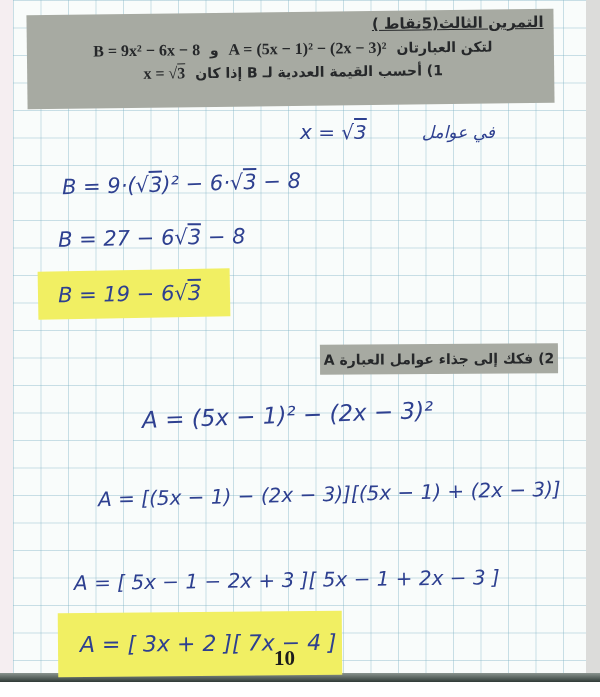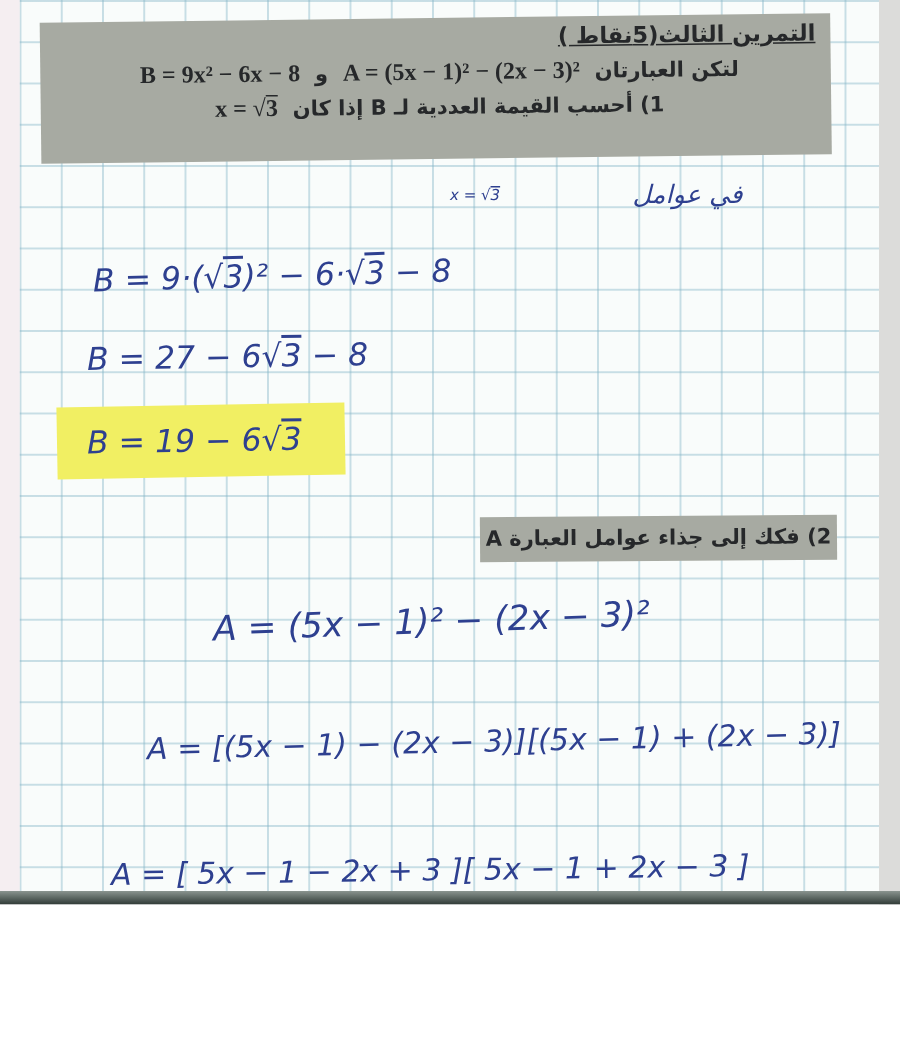--- a/index.html
+++ b/index.html
@@ -1,20 +1,20 @@
 <!DOCTYPE html>
 <html lang="ar"><head>
 <meta charset="utf-8">
 <style>
   html,body{margin:0;padding:0;}
   .photo{
     position:relative;
-    width:600px;height:603px;
+    width:600px;height:682px;
     overflow:hidden;
-    background:#e5e5e5;
+    background:#fde047;
     font-family:"DejaVu Sans",sans-serif;
   }
   .paper{
     position:absolute;left:13px;top:0;right:14px;bottom:9px;
     background-color:#f9fcfb;
     background-image:
       linear-gradient(to right, rgba(130,180,198,.42) 1px, transparent 1px),
       linear-gradient(to bottom, rgba(130,180,198,.42) 1px, transparent 1px);
     background-size:27.5px 27.5px;
   }
@@ -49,21 +49,21 @@
   .rad{text-decoration:overline;}
   
   .hw{
     position:absolute;color:#2e4090;font-style:italic;
     font-family:"DejaVu Sans",sans-serif;white-space:nowrap;
   }
   .case-note{
     left:300px;top:120px;width:195px;display:flex;direction:rtl;
     justify-content:space-between;align-items:center;font-size:17px;
   }
-  .case-note .math-hw{font-size:10px;}
+  .case-note .math-hw{font-size:20px;}
   .math-hw{direction:ltr;unicode-bidi:isolate;display:inline-block;}
   .b1{left:62px;top:172px;font-size:21px;transform:rotate(-1.6deg);}
   .b2{left:58px;top:226px;font-size:21px;transform:rotate(-1deg);}
   .hl{
     background:#f1ef63;
   }
   .b-res{
     left:38px;top:270px;width:172px;height:48px;
     font-size:21px;line-height:48px;padding-left:20px;
     transform:rotate(-1deg);

